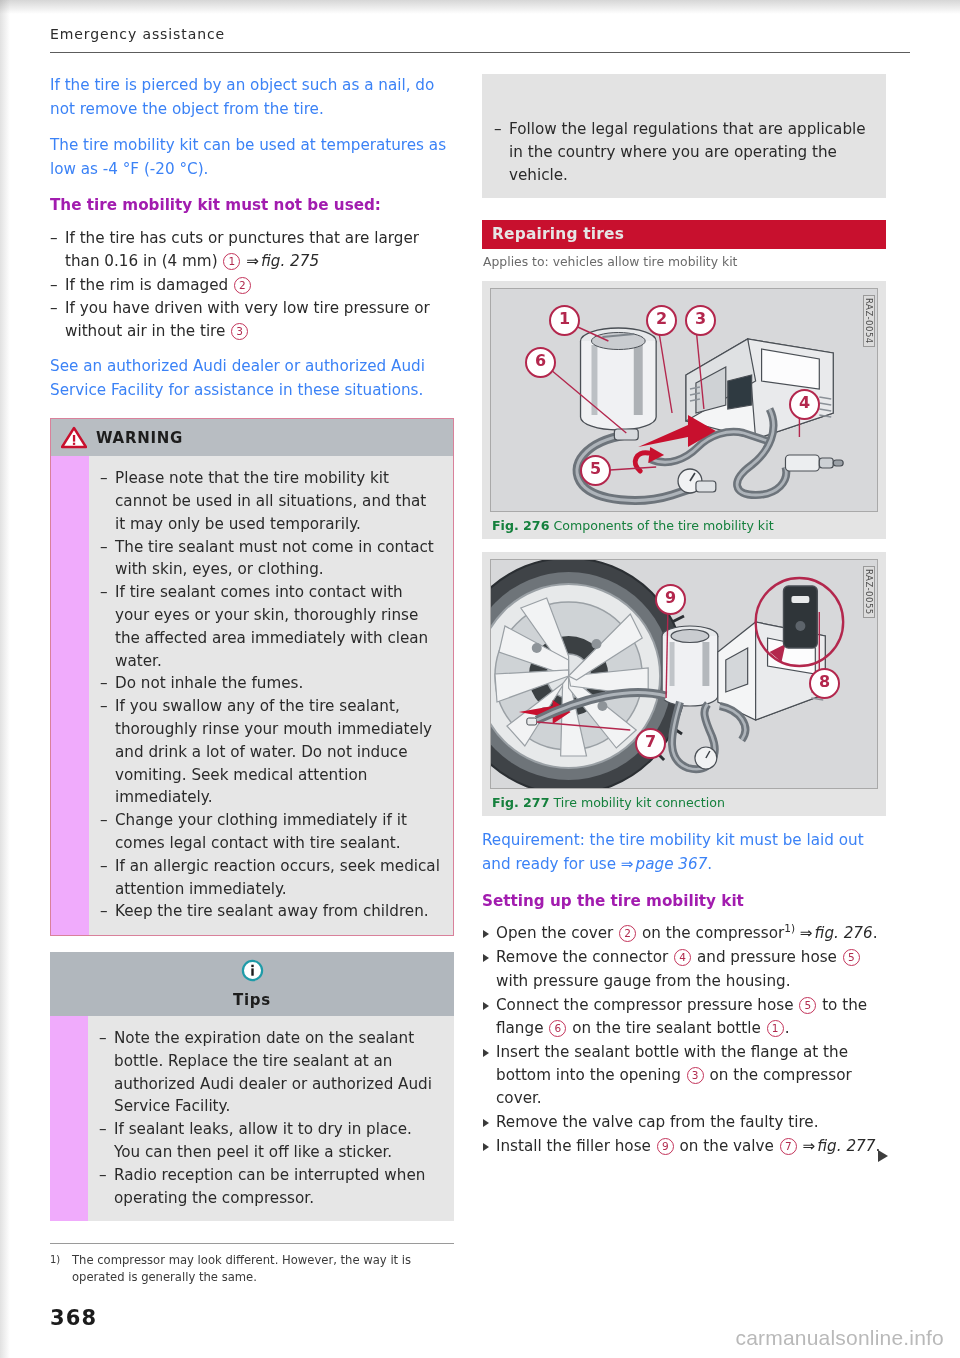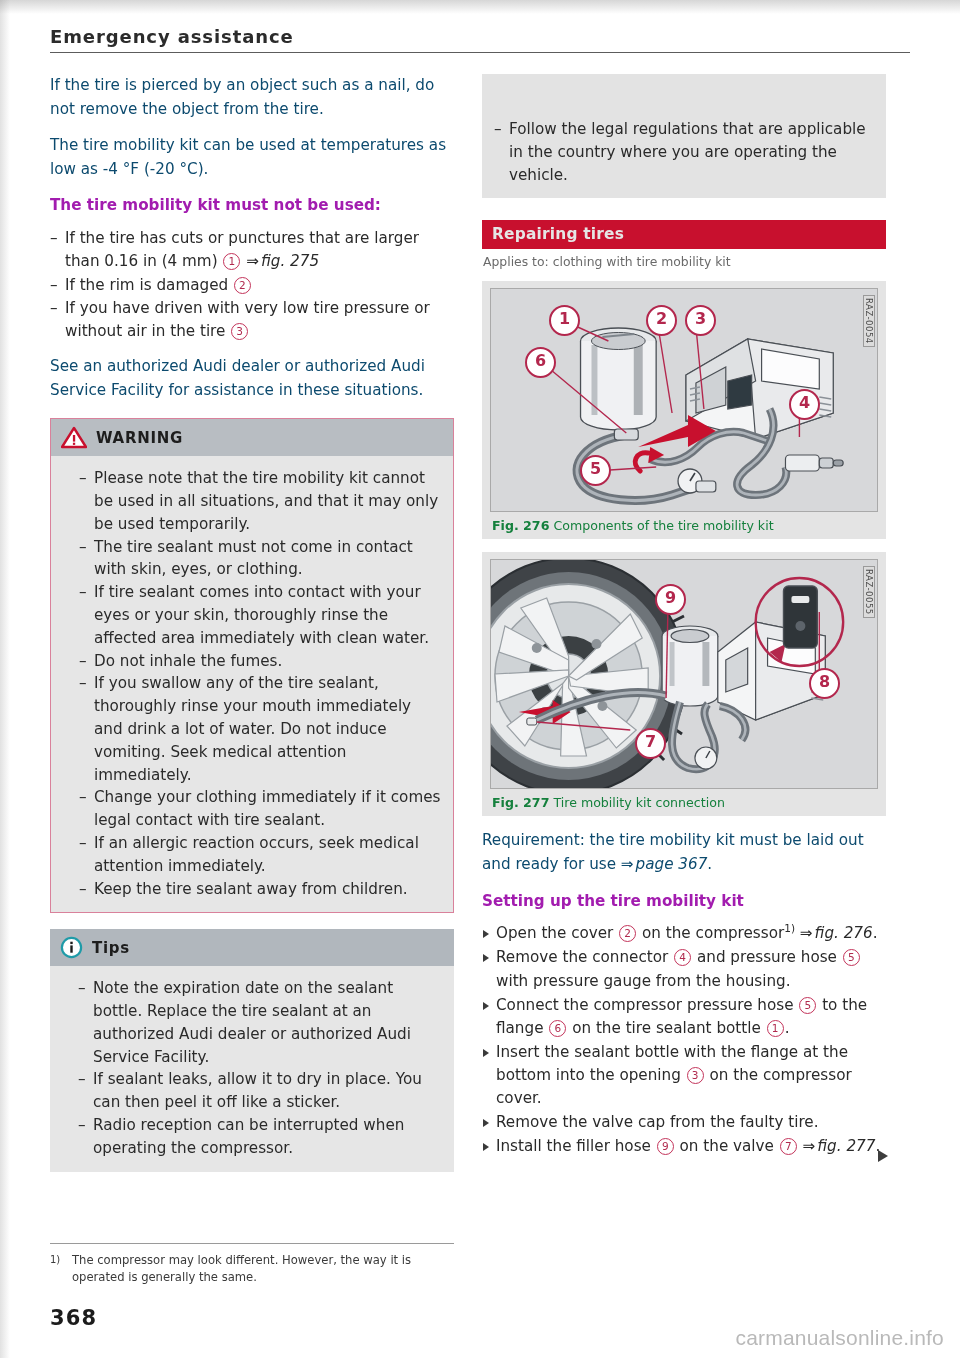--- a/index.html
+++ b/index.html
@@ -29,22 +29,22 @@
     width: 10px; height: 1358px;
     background: linear-gradient(to right, rgba(120,120,120,0.22), rgba(255,255,255,0));
     pointer-events: none;
   }
 
   
   .runhead {
     position: absolute;
     left: 50px; top: 26px;
     width: 860px;
-    font-size: 18px;
-    font-weight: bold;
+    font-size: 14px;
+    font-weight: normal;
     letter-spacing: 0.9px;
     color: #2b2b2b;
   }
   .runrule {
     position: absolute;
     left: 50px; top: 52px;
     width: 860px; height: 1px;
     background: #5c5c5c;
   }
 
@@ -57,21 +57,21 @@
   .col-right {
     position: absolute;
     left: 482px; top: 74px;
     width: 404px;
   }
 
   p.body {
     margin: 0 0 13px 0;
     font-size: 15.2px;
     line-height: 1.55;
-    color: #0c4a6e;
+    color: #3b82f6;
   }
   h3.sub {
     margin: 4px 0 10px 0;
     font-size: 15.2px;
     font-weight: bold;
     line-height: 1.5;
     color: #a21caf;
   }
 
   ul.dashlist {
@@ -161,30 +161,31 @@
     background: #f0abfc;
   }
   .panel.tips { border: none; }
   .panel-head {
     background: #b8bdc2;
     padding: 7px 10px 7px 10px;
     display: flex;
     align-items: center;
     gap: 9px;
   }
-  .panel.tips .panel-head { background: #b1b7bd; }
+  .panel.tips .panel-head { background: #b1b7bd; flex-direction: column; }
   .panel-title {
     font-size: 15px;
     font-weight: bold;
     letter-spacing: 0.7px;
     color: #1d1d1d;
   }
   .panel-body {
-    padding: 11px 12px 12px 28px;
+    padding: 11px 12px 12px 11px;
     background: #e6e6e6;
+    margin-left: 38px;
   }
   .panel-body ul.dashlist { margin-bottom: 0; }
   .panel-body ul.dashlist > li { margin-bottom: 0; }
 
   .warn-icon { width: 26px; height: 23px; display: block; }
   .info-icon { width: 23px; height: 23px; display: block; }
 
   
   .figure {
     background: #e4e4e4;
@@ -356,21 +357,21 @@
 
     <div class="greybox">
       <ul class="dashlist" id="note-list">
           <li>Follow the legal regulations that are applicable in the country where you are operating the vehicle.</li>
         </ul>
     </div>
 
     <div style="background:#c8102e;color:#e5e5e5;font-weight:bold;font-size:15.4px;padding:5px 10px 6px 10px;letter-spacing:0.2px;">
       <span>Repairing tires</span>
     </div>
-    <div style="font-size:12.4px;color:#6a6a6a;margin:5px 0 12px 1px;">Applies to: clothing with tire mobility kit</div>
+    <div style="font-size:12.4px;color:#6a6a6a;margin:5px 0 12px 1px;">Applies to: vehicles allow tire mobility kit</div>
 
     <div class="figure fig1">
       <div class="imgwrap">
         <svg viewBox="0 0 388 222" width="100%" height="100%" preserveAspectRatio="none" xmlns="http://www.w3.org/2000/svg">
           <rect x="0" y="0" width="388" height="222" fill="#d7d8da"></rect>
 
           <g stroke="#4a4f55" stroke-width="1.2" fill="none">
             <polygon points="196,86 258,50 344,64 344,124 266,150 196,132" fill="#f4f5f6"></polygon>
             <polygon points="258,50 344,64 344,124 266,150" fill="#e9eaec"></polygon>
             <polygon points="196,86 258,50 266,92 196,132" fill="#dfe1e3"></polygon>

